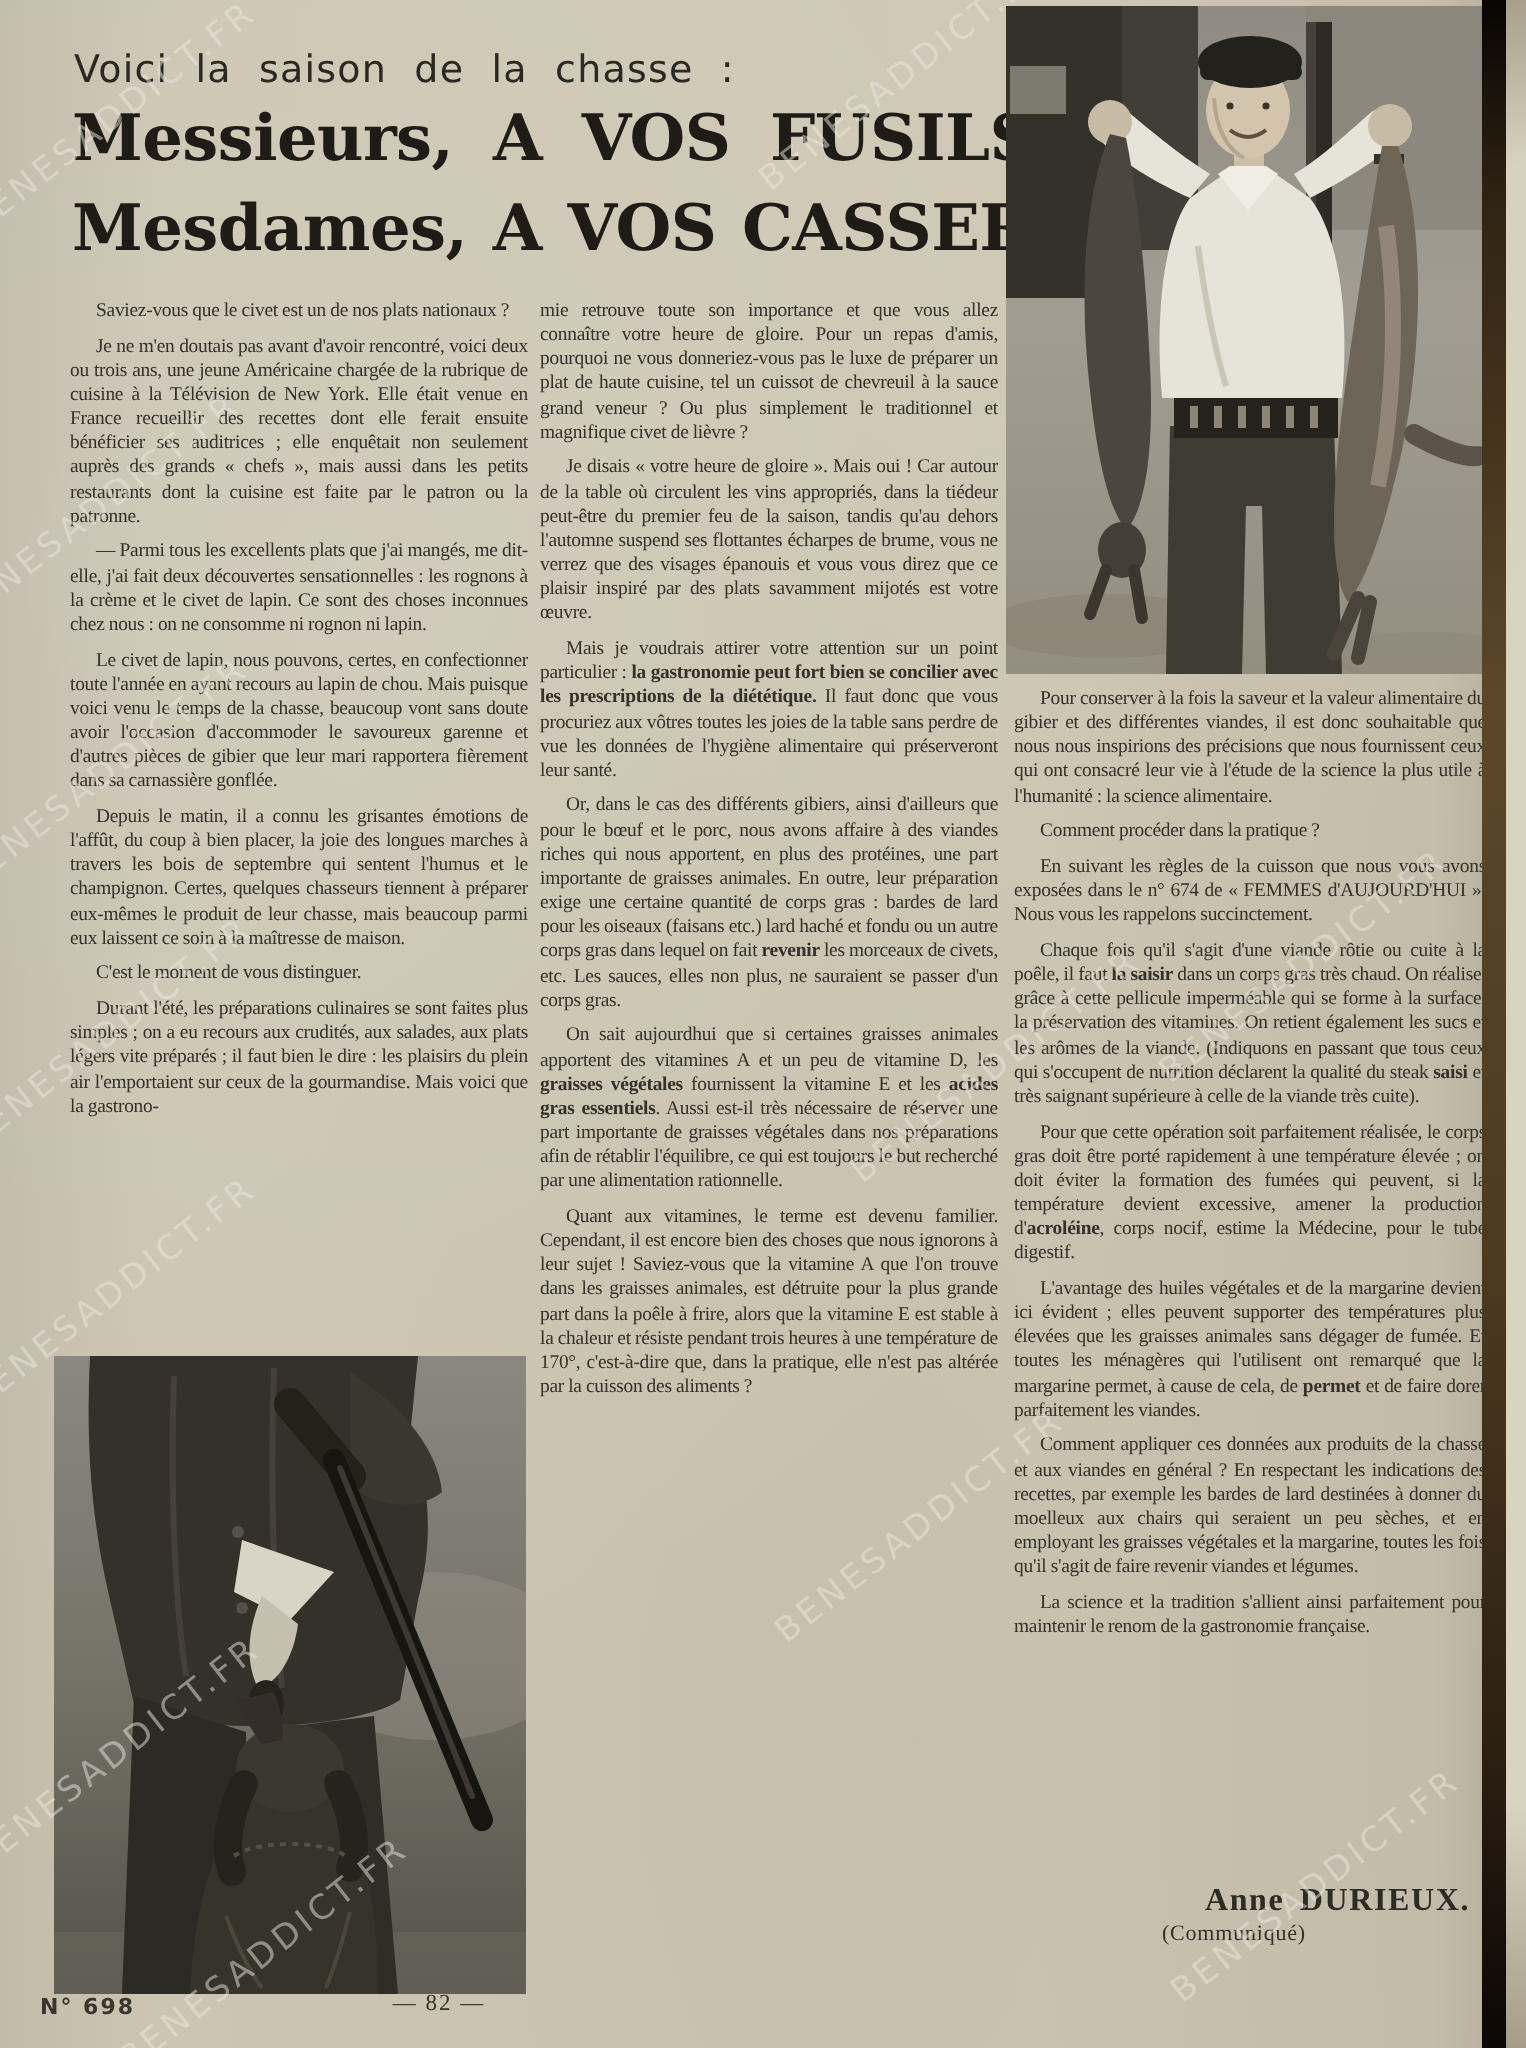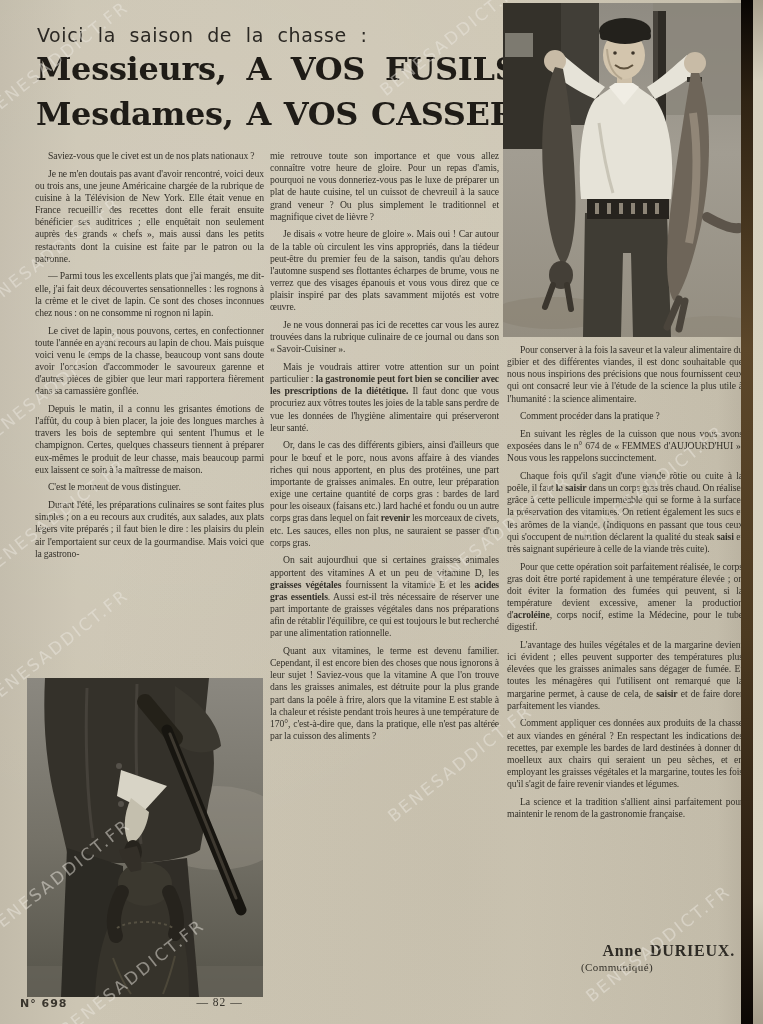--- a/index.html
+++ b/index.html
@@ -122,33 +122,32 @@
       <p class="ind"><span>Je ne m'en doutais pas avant d'avoir rencontré, voici deux ou trois ans, une jeune Américaine chargée de la rubrique de cuisine à la Télévision de New York. Elle était venue en France recueillir des recettes dont elle ferait ensuite bénéficier ses auditrices ; elle enquêtait non seulement auprès des grands « chefs », mais aussi dans les petits restaurants dont la cuisine est faite par le patron ou la patronne.</span></p>
       <p class="ind"><span>— Parmi tous les excellents plats que j'ai mangés, me dit-elle, j'ai fait deux découvertes sensationnelles : les rognons à la crème et le civet de lapin. Ce sont des choses inconnues chez nous : on ne consomme ni rognon ni lapin.</span></p>
       <p class="ind"><span>Le civet de lapin, nous pouvons, certes, en confectionner toute l'année en ayant recours au lapin de chou. Mais puisque voici venu le temps de la chasse, beaucoup vont sans doute avoir l'occasion d'accommoder le savoureux garenne et d'autres pièces de gibier que leur mari rapportera fièrement dans sa carnassière gonflée.</span></p>
       <p class="ind"><span>Depuis le matin, il a connu les grisantes émotions de l'affût, du coup à bien placer, la joie des longues marches à travers les bois de septembre qui sentent l'humus et le champignon. Certes, quelques chasseurs tiennent à préparer eux-mêmes le produit de leur chasse, mais beaucoup parmi eux laissent ce soin à la maîtresse de maison.</span></p>
       <p class="ind"><span>C'est le moment de vous distinguer.</span></p>
       <p class="ind"><span>Durant l'été, les préparations culinaires se sont faites plus simples ; on a eu recours aux crudités, aux salades, aux plats légers vite préparés ; il faut bien le dire : les plaisirs du plein air l'emportaient sur ceux de la gourmandise. Mais voici que la gastrono-</span></p>
     </div>
   <div class="col col2">
       <p><span>mie retrouve toute son importance et que vous allez connaître votre heure de gloire. Pour un repas d'amis, pourquoi ne vous donneriez-vous pas le luxe de préparer un plat de haute cuisine, tel un cuissot de chevreuil à la sauce grand veneur ? Ou plus simplement le traditionnel et magnifique civet de lièvre ?</span></p>
       <p class="ind"><span>Je disais « votre heure de gloire ». Mais oui ! Car autour de la table où circulent les vins appropriés, dans la tiédeur peut-être du premier feu de la saison, tandis qu'au dehors l'automne suspend ses flottantes écharpes de brume, vous ne verrez que des visages épanouis et vous vous direz que ce plaisir inspiré par des plats savamment mijotés est votre œuvre.</span></p>
-      <p class="ind"><span>Je ne vous donnerai pas ici de recettes car vous les aurez trouvées dans la rubrique culinaire de ce journal ou dans son « Savoir-Cuisiner ».</span></p>
       <p class="ind"><span>Mais je voudrais attirer votre attention sur un point particulier : </span><span class="b">la gastronomie peut fort bien se concilier avec les prescriptions de la diététique.</span><span> Il faut donc que vous procuriez aux vôtres toutes les joies de la table sans perdre de vue les données de l'hygiène alimentaire qui préserveront leur santé.</span></p>
       <p class="ind"><span>Or, dans le cas des différents gibiers, ainsi d'ailleurs que pour le bœuf et le porc, nous avons affaire à des viandes riches qui nous apportent, en plus des protéines, une part importante de graisses animales. En outre, leur préparation exige une certaine quantité de corps gras : bardes de lard pour les oiseaux (faisans etc.) lard haché et fondu ou un autre corps gras dans lequel on fait </span><span class="b">revenir</span><span> les morceaux de civets, etc. Les sauces, elles non plus, ne sauraient se passer d'un corps gras.</span></p>
       <p class="ind"><span>On sait aujourdhui que si certaines graisses animales apportent des vitamines A et un peu de vitamine D, les </span><span class="b">graisses végétales</span><span> fournissent la vitamine E et les </span><span class="b">acides gras essentiels</span><span>. Aussi est-il très nécessaire de réserver une part importante de graisses végétales dans nos préparations afin de rétablir l'équilibre, ce qui est toujours le but recherché par une alimentation rationnelle.</span></p>
       <p class="ind"><span>Quant aux vitamines, le terme est devenu familier. Cependant, il est encore bien des choses que nous ignorons à leur sujet ! Saviez-vous que la vitamine A que l'on trouve dans les graisses animales, est détruite pour la plus grande part dans la poêle à frire, alors que la vitamine E est stable à la chaleur et résiste pendant trois heures à une température de 170°, c'est-à-dire que, dans la pratique, elle n'est pas altérée par la cuisson des aliments ?</span></p>
     </div>
   <div class="col col3">
       <p class="ind"><span>Pour conserver à la fois la saveur et la valeur alimentaire du gibier et des différentes viandes, il est donc souhaitable que nous nous inspirions des précisions que nous fournissent ceux qui ont consacré leur vie à l'étude de la science la plus utile à l'humanité : la science alimentaire.</span></p>
       <p class="ind"><span>Comment procéder dans la pratique ?</span></p>
       <p class="ind"><span>En suivant les règles de la cuisson que nous vous avons exposées dans le n° 674 de « FEMMES d'AUJOURD'HUI ». Nous vous les rappelons succinctement.</span></p>
       <p class="ind"><span>Chaque fois qu'il s'agit d'une viande rôtie ou cuite à la poêle, il faut </span><span class="b">la saisir</span><span> dans un corps gras très chaud. On réalise, grâce à cette pellicule imperméable qui se forme à la surface, la préservation des vitamines. On retient également les sucs et les arômes de la viande. (Indiquons en passant que tous ceux qui s'occupent de nutrition déclarent la qualité du steak </span><span class="b">saisi</span><span> et très saignant supérieure à celle de la viande très cuite).</span></p>
       <p class="ind"><span>Pour que cette opération soit parfaitement réalisée, le corps gras doit être porté rapidement à une température élevée ; on doit éviter la formation des fumées qui peuvent, si la température devient excessive, amener la production d'</span><span class="b">acroléine</span><span>, corps nocif, estime la Médecine, pour le tube digestif.</span></p>
-      <p class="ind"><span>L'avantage des huiles végétales et de la margarine devient ici évident ; elles peuvent supporter des températures plus élevées que les graisses animales sans dégager de fumée. Et toutes les ménagères qui l'utilisent ont remarqué que la margarine permet, à cause de cela, de </span><span class="b">saisir</span><span> et de faire dorer parfaitement les viandes.</span></p>
+      <p class="ind"><span>L'avantage des huiles végétales et de la margarine devient ici évident ; elles peuvent supporter des températures plus élevées que les graisses animales sans dégager de fumée. Et toutes les ménagères qui l'utilisent ont remarqué que la margarine permet, à cause de cela, de </span><span class="b">permet</span><span> et de faire dorer parfaitement les viandes.</span></p>
       <p class="ind"><span>Comment appliquer ces données aux produits de la chasse et aux viandes en général ? En respectant les indications des recettes, par exemple les bardes de lard destinées à donner du moelleux aux chairs qui seraient un peu sèches, et en employant les graisses végétales et la margarine, toutes les fois qu'il s'agit de faire revenir viandes et légumes.</span></p>
       <p class="ind"><span>La science et la tradition s'allient ainsi parfaitement pour maintenir le renom de la gastronomie française.</span></p>
     </div>
 
   <div class="byline">Anne DURIEUX.</div>
   <div class="byline-note">(Communiqué)</div>
 
   <svg class="photo photo2" viewBox="0 0 236 319" xmlns="http://www.w3.org/2000/svg">
     <defs>
       <linearGradient id="p2bg" x1="0" y1="0" x2="0" y2="1">

